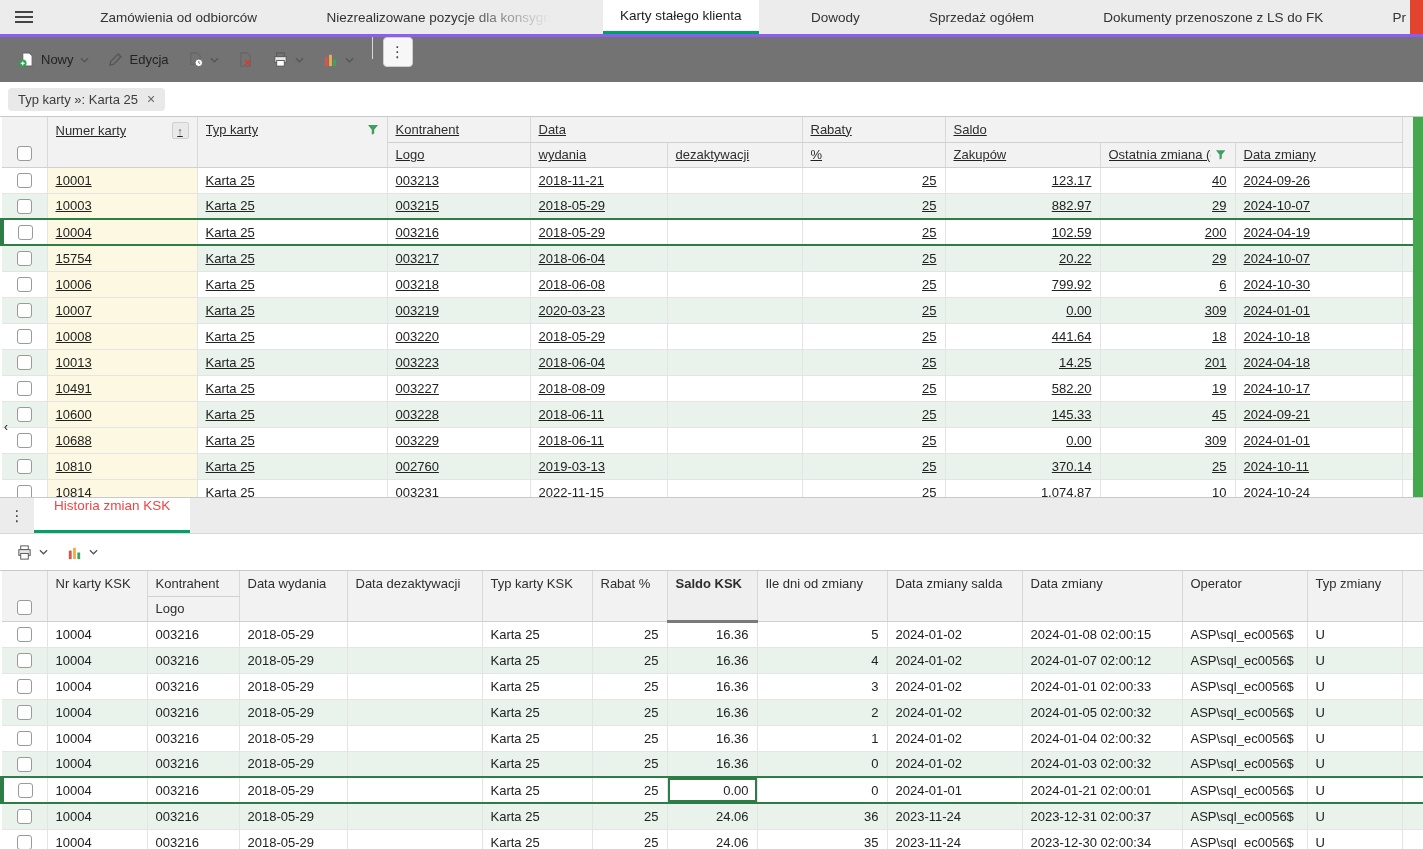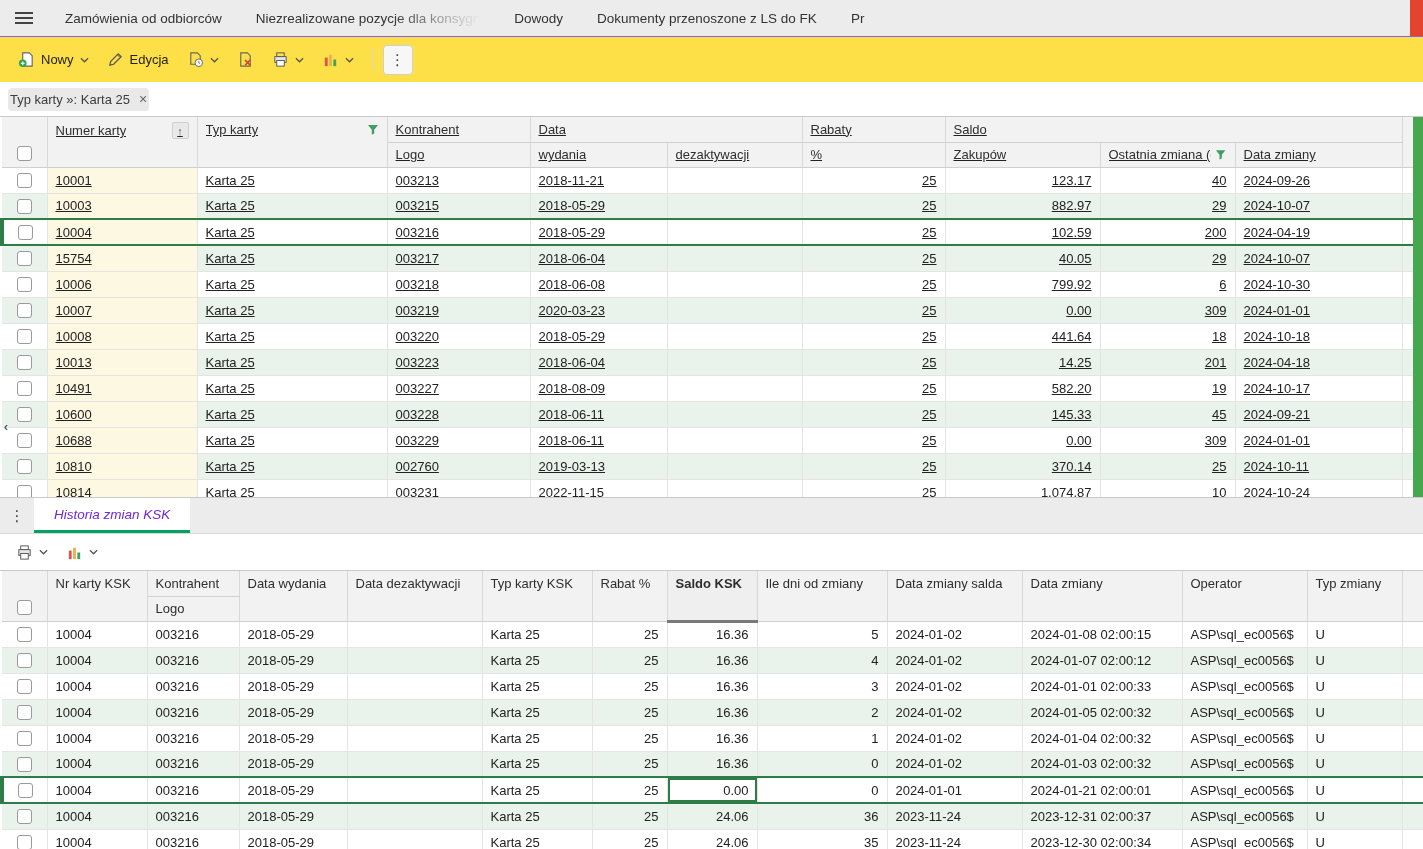--- a/index.html
+++ b/index.html
@@ -9,45 +9,45 @@
     --yellow:#FCF8E1;
     --scroll:#45A84F;
     --red:#E2442F;
   }
   *{margin:0;padding:0;box-sizing:border-box;}
   html,body{width:1423px;height:849px;overflow:hidden;background:#fff;
     font-family:"Liberation Sans","DejaVu Sans",sans-serif;font-size:13px;color:#222;}
   .app{position:relative;width:1423px;height:849px;overflow:hidden;}
 
   
-  .tabbar{position:relative;height:37px;background:#ececec;border-bottom:1px solid #8b5cf6;
-    display:flex;align-items:stretch;overflow:hidden;}
+  .tabbar{position:relative;height:37px;background:#ececec;border-bottom:3px solid #8b5cf6;
+    display:flex;align-items:stretch;overflow:hidden;justify-content:space-between;}
   .hamburger{width:48px;display:flex;align-items:center;justify-content:center;cursor:pointer;flex:0 0 auto;}
   .hamburger .bars{width:18px;}
   .hamburger .bars i{display:block;height:2px;background:#444;margin:3px 0;}
   .tab{padding:0 17px;display:flex;align-items:center;font-size:13.5px;color:#333;white-space:nowrap;flex:0 0 auto;}
   .tab.active{background:#fff;border-bottom:3px solid var(--accent);color:#1d1d1d;}
   .tab.faded .tlbl{-webkit-mask-image:linear-gradient(90deg,#000 60%,transparent 100%);
     mask-image:linear-gradient(90deg,#000 60%,transparent 100%);}
   .tab-red{position:absolute;right:0;top:0;width:13px;height:37px;background:var(--red);z-index:4;}
 
   
-  .toolbar{height:45px;display:flex;align-items:center;padding-left:10px;background:#fde047;gap:2px;}
+  .toolbar{height:45px;display:flex;padding-left:10px;background:#737373;gap:2px;}
   .toolbar2{height:36px;display:flex;align-items:center;padding-left:8px;background:#fff;gap:2px;}
   .tbtn{display:flex;align-items:center;gap:6px;padding:5px 8px;border-radius:4px;background:transparent;
     border:none;font-size:13px;color:#222;cursor:pointer;font-family:inherit;}
   .tbtn svg{display:block;}
   .vsep{width:1px;height:22px;background:#d8d8d8;margin:0 8px;flex:0 0 auto;}
   .sqbtn{width:30px;height:30px;border:1px solid #cfcfcf;border-radius:4px;background:#f7f7f7;
     display:flex;align-items:center;justify-content:center;font-size:15px;color:#444;cursor:pointer;}
 
   
   .filterbar{height:34px;display:flex;align-items:center;padding-left:8px;background:#fff;}
   .chip{display:inline-flex;align-items:center;gap:9px;background:#e9e9e9;border-radius:4px;
-    padding:4px 2px;font-size:13px;color:#3c3c3c;cursor:pointer;}
+    padding:4px 10px;font-size:13px;color:#3c3c3c;cursor:pointer;}
   .chip .x{color:#666;font-size:14px;line-height:1;}
 
   
   .gridwrap{position:relative;overflow:hidden;border-top:1px solid #c9c9c9;}
   #grid1wrap{height:381px;text-decoration:underline;}
   #grid2wrap{height:279px;}
   table.grid{border-collapse:collapse;table-layout:fixed;font-size:13px;color:#222;}
   #grid1{width:1413px;}
   #grid2{width:1423px;}
   .grid th{background:#f2f2f2;font-weight:normal;text-align:left;padding:3px 8px;height:25px;
@@ -73,22 +73,22 @@
   tr.selected td:first-child{border-left:4px solid var(--sel);}
   tr.selected td:last-child{border-right:2px solid var(--sel);}
   td.focused{box-shadow:inset 0 0 0 2px var(--sel);}
   .vscroll{position:absolute;top:0;right:0;bottom:0;width:10px;background:var(--scroll);z-index:3;cursor:pointer;}
 
   
   .sec2bar{height:37px;background:#ececec;border-top:1px solid #c9c9c9;border-bottom:1px solid #d9d9d9;
     display:flex;align-items:stretch;}
   .sec2bar .kebab{width:34px;display:flex;align-items:center;justify-content:center;
     font-size:15px;color:#444;cursor:pointer;}
-  .sec2tab{padding:0 20px;display:flex;align-items:center;background:#fff;
-    border-bottom:3px solid var(--accent);font-size:13.5px;color:#6d28d9;font-style:italic;}
+  .sec2tab{padding:0 20px;display:flex;background:#fff;
+    border-bottom:3px solid var(--accent);font-size:13.5px;color:#ef4444;}
 
   .splitter{position:absolute;left:0;top:416px;width:12px;height:22px;display:flex;align-items:center;
     justify-content:center;color:#222;font-size:12px;z-index:5;cursor:pointer;}
 </style>
 </head>
 <body>
 
 <div class="app">
 
   <div class="tabbar">
@@ -98,22 +98,28 @@
           <i></i>
           <i></i>
         </span>
     </div>
     <div class="tab">
         <span class="tlbl">Zamówienia od odbiorców</span>
       </div>
     <div class="tab faded">
         <span class="tlbl">Niezrealizowane pozycje dla konsygn</span>
       </div>
+    <div class="tab active">
+        <span class="tlbl">Karty stałego klienta</span>
+      </div>
     <div class="tab">
         <span class="tlbl">Dowody</span>
+      </div>
+    <div class="tab">
+        <span class="tlbl">Sprzedaż ogółem</span>
       </div>
     <div class="tab">
         <span class="tlbl">Dokumenty przenoszone z LS do FK</span>
       </div>
     <div class="tab">
         <span class="tlbl">Pr</span>
       </div>
     <div class="tab-red"></div>
   </div>
 
@@ -281,21 +287,21 @@
             <td></td>
           </tr>
           <tr class="alt">
             <td class="col-check"><span class="cb"></span></td>
             <td class="yellow">15754</td>
             <td>Karta 25</td>
             <td>003217</td>
             <td>2018-06-04</td>
             <td></td>
             <td class="num">25</td>
-            <td class="num">40.05</td>
+            <td class="num">20.22</td>
             <td class="num">29</td>
             <td>2024-10-07</td>
             <td></td>
           </tr>
           <tr>
             <td class="col-check"><span class="cb"></span></td>
             <td class="yellow">10006</td>
             <td>Karta 25</td>
             <td>003218</td>
             <td>2018-06-08</td>

